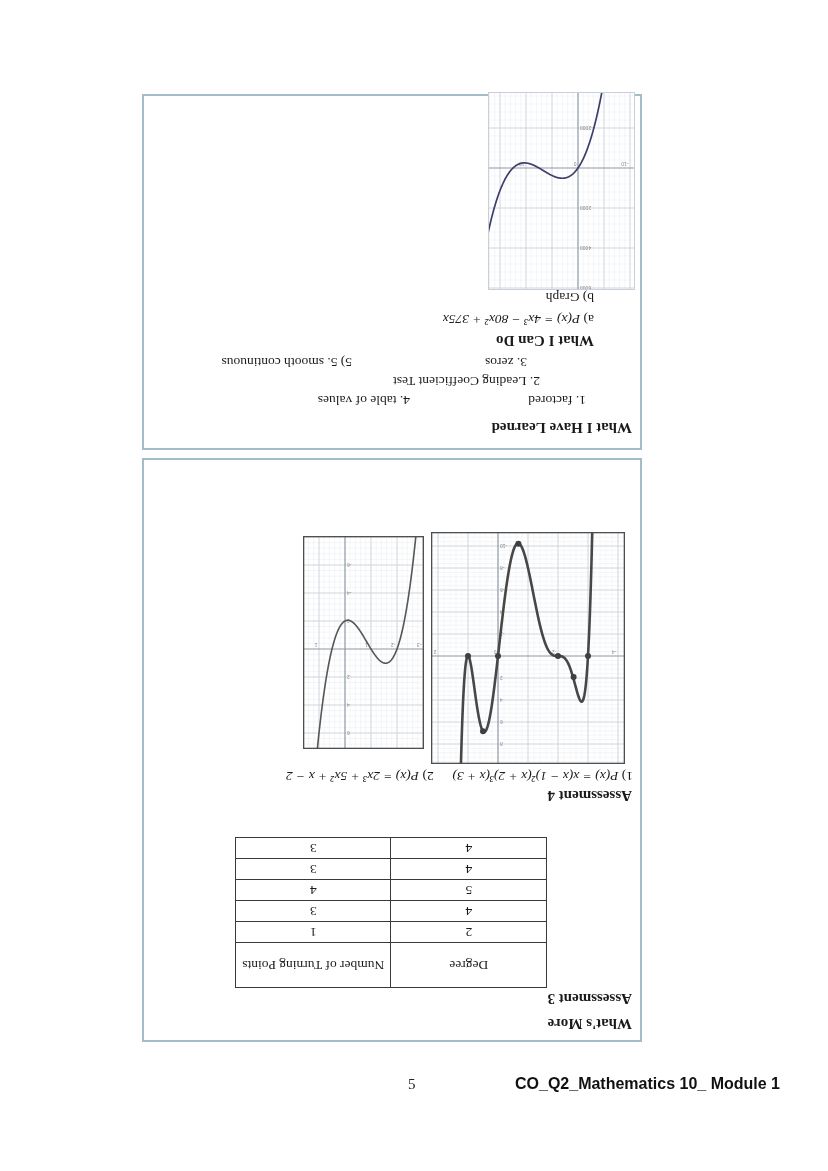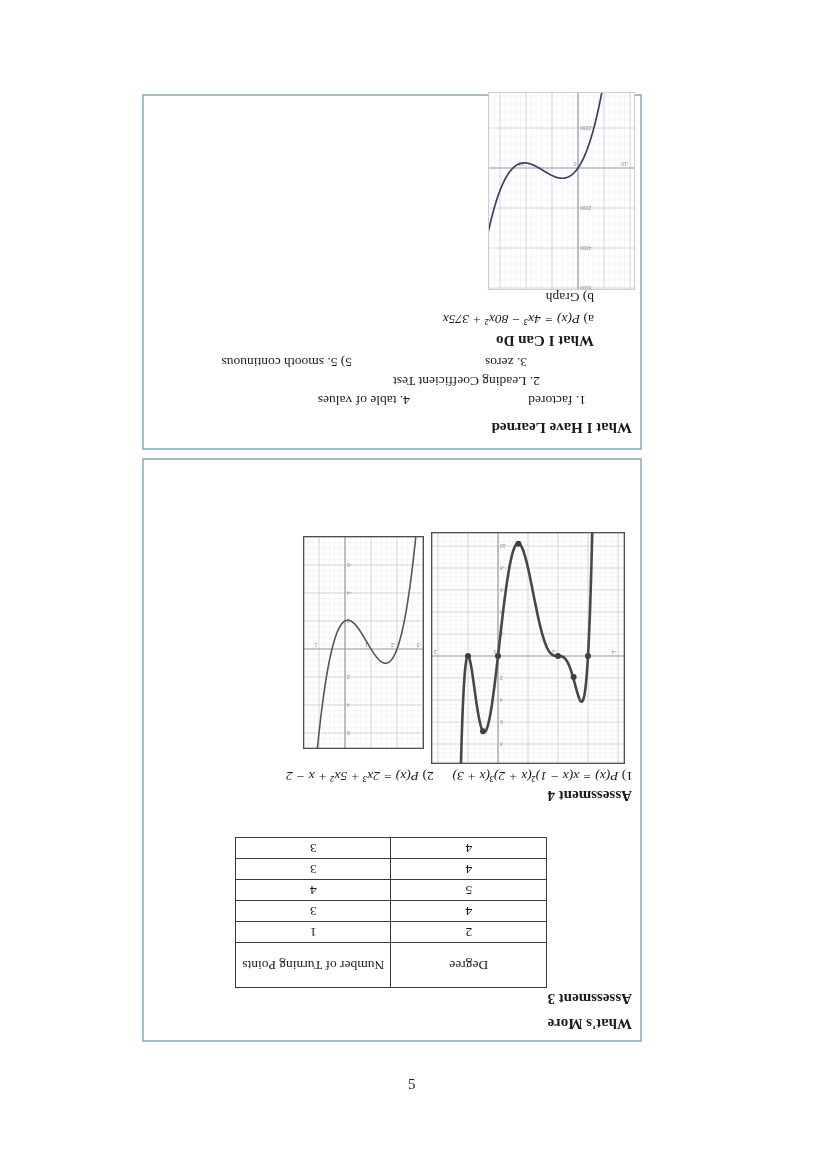--- a/index.html
+++ b/index.html
@@ -397,14 +397,15 @@
           <g clip-path="url(#clip2)">
             <path d="M23.80 255.93 L24.15 253.40 L24.50 250.91 L24.85 248.44 L25.20 246.00 L25.55 243.59 L25.90 241.20 L26.25 238.84 L26.60 236.51 L26.95 234.21 L27.30 231.94 L27.65 229.69 L28.00 227.47 L28.35 225.27 L28.70 223.10 L29.05 220.96 L29.40 218.84 L29.75 216.75 L30.10 214.69 L30.45 212.65 L30.80 210.64 L31.15 208.65 L31.50 206.69 L31.85 204.75 L32.20 202.84 L32.55 200.95 L32.90 199.09 L33.25 197.25 L33.60 195.44 L33.95 193.65 L34.30 191.89 L34.65 190.15 L35.00 188.43 L35.35 186.73 L35.70 185.06 L36.05 183.42 L36.40 181.80 L36.75 180.20 L37.10 178.62 L37.45 177.06 L37.80 175.53 L38.15 174.02 L38.50 172.54 L38.85 171.07 L39.20 169.63 L39.55 168.21 L39.90 166.81 L40.25 165.43 L40.60 164.08 L40.95 162.74 L41.30 161.43 L41.65 160.14 L42.00 158.87 L42.35 157.62 L42.70 156.39 L43.05 155.18 L43.40 153.99 L43.75 152.82 L44.10 151.67 L44.45 150.55 L44.80 149.44 L45.15 148.35 L45.50 147.28 L45.85 146.23 L46.20 145.20 L46.55 144.18 L46.90 143.19 L47.25 142.21 L47.60 141.26 L47.95 140.32 L48.30 139.40 L48.65 138.50 L49.00 137.62 L49.35 136.75 L49.70 135.90 L50.05 135.07 L50.40 134.26 L50.75 133.46 L51.10 132.69 L51.45 131.92 L51.80 131.18 L52.15 130.45 L52.50 129.74 L52.85 129.05 L53.20 128.37 L53.55 127.70 L53.90 127.06 L54.25 126.43 L54.60 125.81 L54.95 125.21 L55.30 124.63 L55.65 124.06 L56.00 123.50 L56.35 122.96 L56.70 122.44 L57.05 121.93 L57.40 121.43 L57.75 120.95 L58.10 120.48 L58.45 120.03 L58.80 119.59 L59.15 119.17 L59.50 118.76 L59.85 118.36 L60.20 117.97 L60.55 117.60 L60.90 117.24 L61.25 116.90 L61.60 116.56 L61.95 116.24 L62.30 115.93 L62.65 115.64 L63.00 115.35 L63.35 115.08 L63.70 114.82 L64.05 114.57 L64.40 114.34 L64.75 114.11 L65.10 113.90 L65.45 113.69 L65.80 113.50 L66.15 113.32 L66.50 113.15 L66.85 112.99 L67.20 112.84 L67.55 112.70 L67.90 112.57 L68.25 112.45 L68.60 112.34 L68.95 112.24 L69.30 112.15 L69.65 112.07 L70.00 112.00 L70.35 111.94 L70.70 111.88 L71.05 111.84 L71.40 111.80 L71.75 111.77 L72.10 111.75 L72.45 111.74 L72.80 111.74 L73.15 111.74 L73.50 111.76 L73.85 111.78 L74.20 111.80 L74.55 111.84 L74.90 111.88 L75.25 111.93 L75.60 111.98 L75.95 112.05 L76.30 112.11 L76.65 112.19 L77.00 112.27 L77.35 112.36 L77.70 112.45 L78.05 112.55 L78.40 112.66 L78.75 112.77 L79.10 112.88 L79.45 113.01 L79.80 113.13 L80.15 113.26 L80.50 113.40 L80.85 113.54 L81.20 113.69 L81.55 113.84 L81.90 113.99 L82.25 114.15 L82.60 114.31 L82.95 114.48 L83.30 114.65 L83.65 114.82 L84.00 114.99 L84.35 115.17 L84.70 115.36 L85.05 115.54 L85.40 115.73 L85.75 115.92 L86.10 116.12 L86.45 116.31 L86.80 116.51 L87.15 116.71 L87.50 116.91 L87.85 117.11 L88.20 117.32 L88.55 117.53 L88.90 117.73 L89.25 117.94 L89.60 118.15 L89.95 118.36 L90.30 118.58 L90.65 118.79 L91.00 119.00 L91.35 119.21 L91.70 119.43 L92.05 119.64 L92.40 119.85 L92.75 120.07 L93.10 120.28 L93.45 120.49 L93.80 120.70 L94.15 120.91 L94.50 121.12 L94.85 121.33 L95.20 121.53 L95.55 121.74 L95.90 121.94 L96.25 122.14 L96.60 122.34 L96.95 122.54 L97.30 122.74 L97.65 122.93 L98.00 123.12 L98.35 123.31 L98.70 123.49 L99.05 123.67 L99.40 123.85 L99.75 124.03 L100.10 124.20 L100.45 124.37 L100.80 124.54 L101.15 124.70 L101.50 124.85 L101.85 125.01 L102.20 125.16 L102.55 125.30 L102.90 125.44 L103.25 125.58 L103.60 125.71 L103.95 125.83 L104.30 125.95 L104.65 126.07 L105.00 126.18 L105.35 126.28 L105.70 126.38 L106.05 126.47 L106.40 126.56 L106.75 126.64 L107.10 126.71 L107.45 126.78 L107.80 126.84 L108.15 126.90 L108.50 126.94 L108.85 126.98 L109.20 127.02 L109.55 127.04 L109.90 127.06 L110.25 127.07 L110.60 127.08 L110.95 127.07 L111.30 127.06 L111.65 127.04 L112.00 127.01 L112.35 126.97 L112.70 126.92 L113.05 126.87 L113.40 126.80 L113.75 126.73 L114.10 126.65 L114.45 126.55 L114.80 126.45 L115.15 126.34 L115.50 126.22 L115.85 126.09 L116.20 125.95 L116.55 125.79 L116.90 125.63 L117.25 125.46 L117.60 125.28 L117.95 125.08 L118.30 124.88 L118.65 124.66 L119.00 124.43 L119.35 124.20 L119.70 123.94 L120.05 123.68 L120.40 123.41 L120.75 123.12 L121.10 122.82 L121.45 122.51 L121.80 122.19 L122.15 121.85 L122.50 121.51 L122.85 121.14 L123.20 120.77 L123.55 120.38 L123.90 119.98 L124.25 119.57 L124.60 119.14 L124.95 118.70 L125.30 118.24 L125.65 117.77 L126.00 117.29 L126.35 116.79 L126.70 116.28 L127.05 115.75 L127.40 115.21 L127.75 114.65 L128.10 114.08 L128.45 113.49 L128.80 112.89 L129.15 112.27 L129.50 111.64 L129.85 110.99 L130.20 110.32 L130.55 109.64 L130.90 108.94 L131.25 108.23 L131.60 107.49 L131.95 106.75 L132.30 105.98 L132.65 105.20 L133.00 104.40 L133.35 103.58 L133.70 102.75 L134.05 101.90 L134.40 101.03 L134.75 100.14 L135.10 99.24 L135.45 98.32 L135.80 97.38 L136.15 96.42 L136.50 95.44 L136.85 94.44 L137.20 93.42 L137.55 92.39 L137.90 91.34 L138.25 90.26 L138.60 89.17 L138.95 88.06 L139.30 86.92 L139.65 85.77 L140.00 84.60 L140.35 83.41 L140.70 82.19 L141.05 80.96 L141.40 79.71 L141.75 78.43 L142.10 77.14 L142.45 75.82 L142.80 74.48 L143.15 73.12 L143.50 71.74 L143.85 70.34 L144.20 68.91 L144.55 67.47 L144.90 66.00 L145.25 64.51 L145.60 62.99 L145.95 61.46 L146.30 59.90 L146.65 58.32 L147.00 56.71 " fill="none" stroke="#3e3e6b" stroke-width="1.7" stroke-linejoin="round" stroke-linecap="round"></path>
           </g>
           <rect x="0.5" y="0.5" width="146" height="197" fill="none" stroke="#c8cfd6" stroke-width="1"></rect>
         </svg>
     </section>
 
   </div>
 
   <div class="footer-pageno">5</div>
+  <div class="footer-module">CO_Q2_Mathematics 10_ Module 1</div>
 
 </div>
 
 </body></html>

